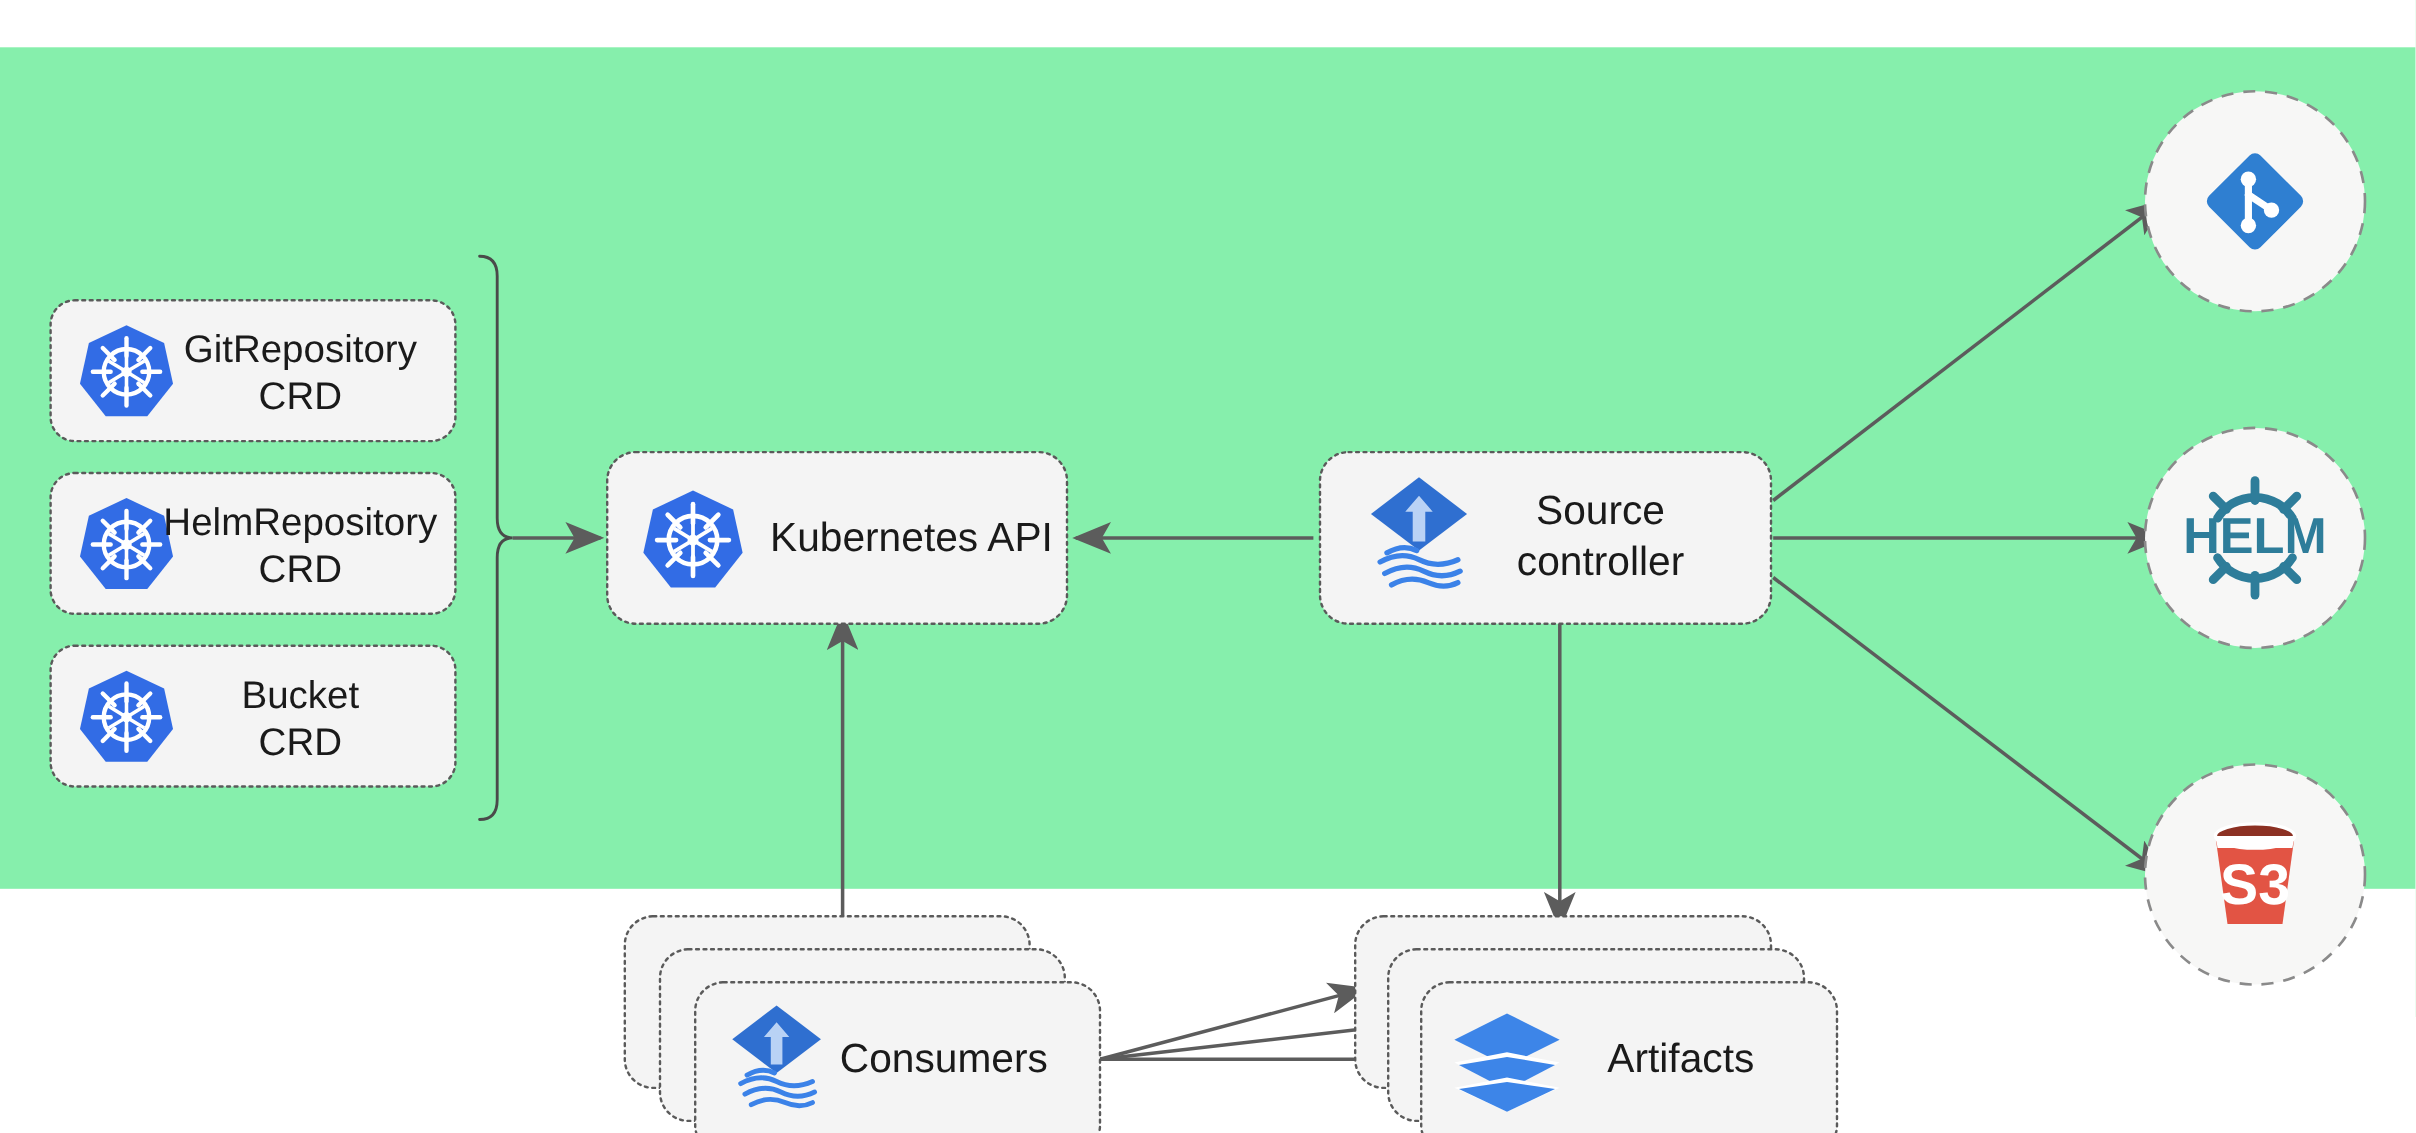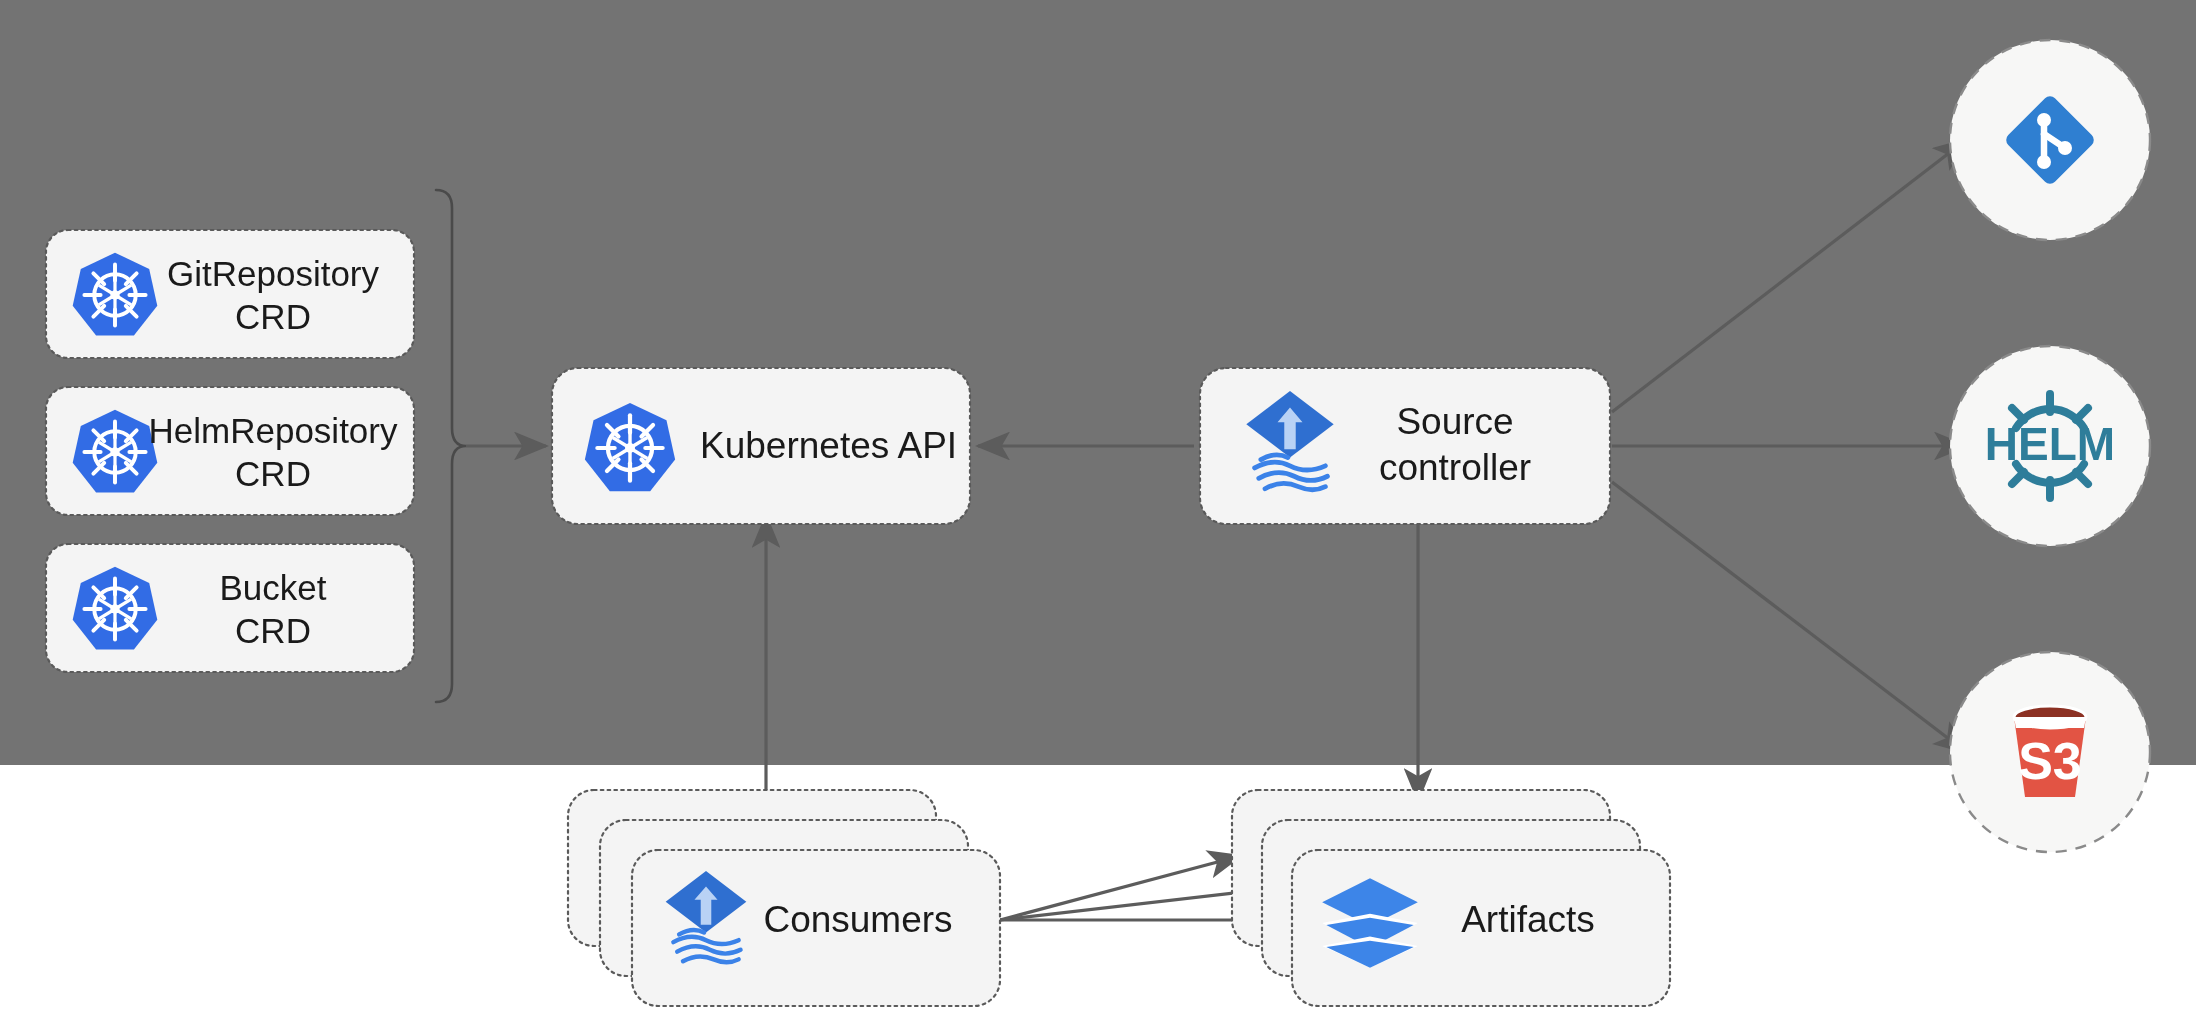--- a/index.html
+++ b/index.html
@@ -10,21 +10,22 @@
   body {
     width: 2196px;
     height: 1030px;
     overflow: hidden;
     font-family: "Liberation Sans", sans-serif;
   }
   #diagram-root {
     position: relative;
     width: 2196px;
     height: 765px;
-    background: #737373;
+    background: #86efac;
+    margin-top: 43px;
   }
   svg.layer {
     position: absolute;
     top: 0;
     left: 0;
     width: 2196px;
     height: 1030px;
   }
   .node-label {
     font-family: "Liberation Sans", sans-serif;

